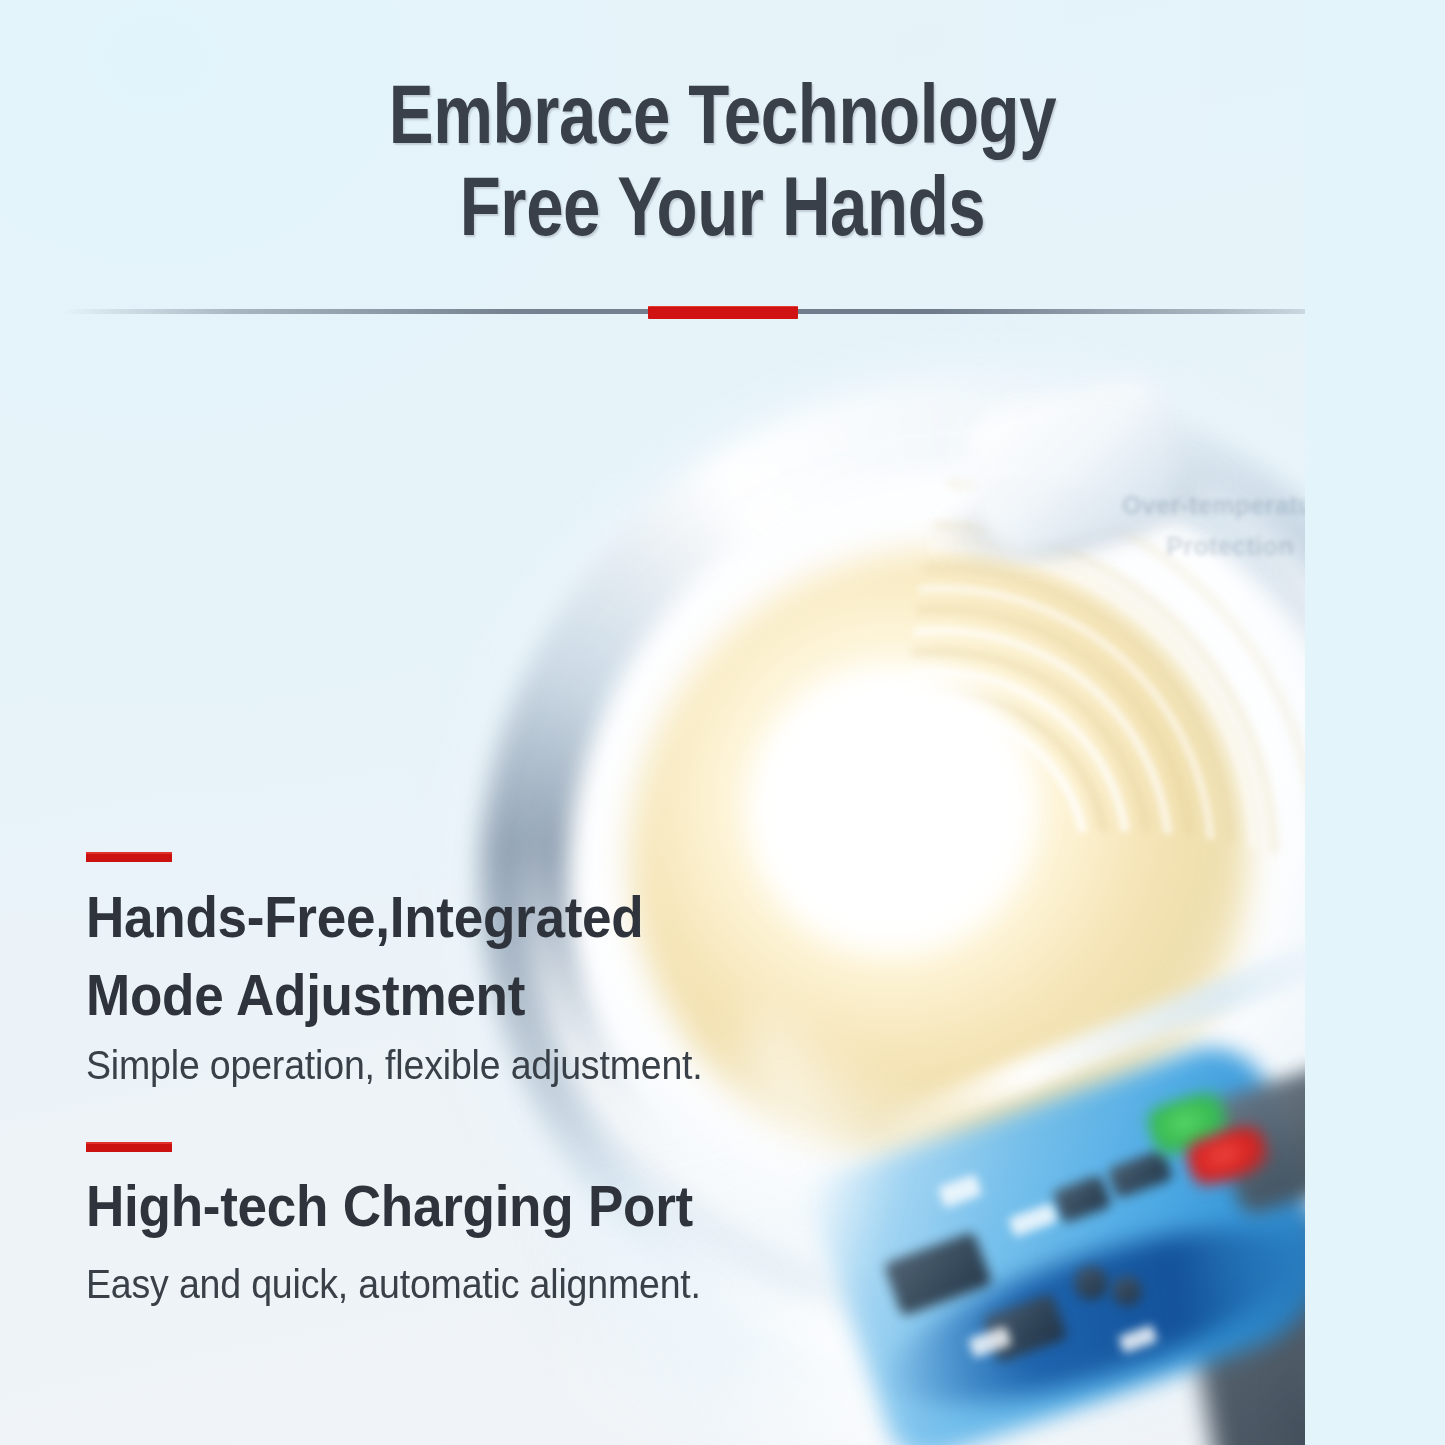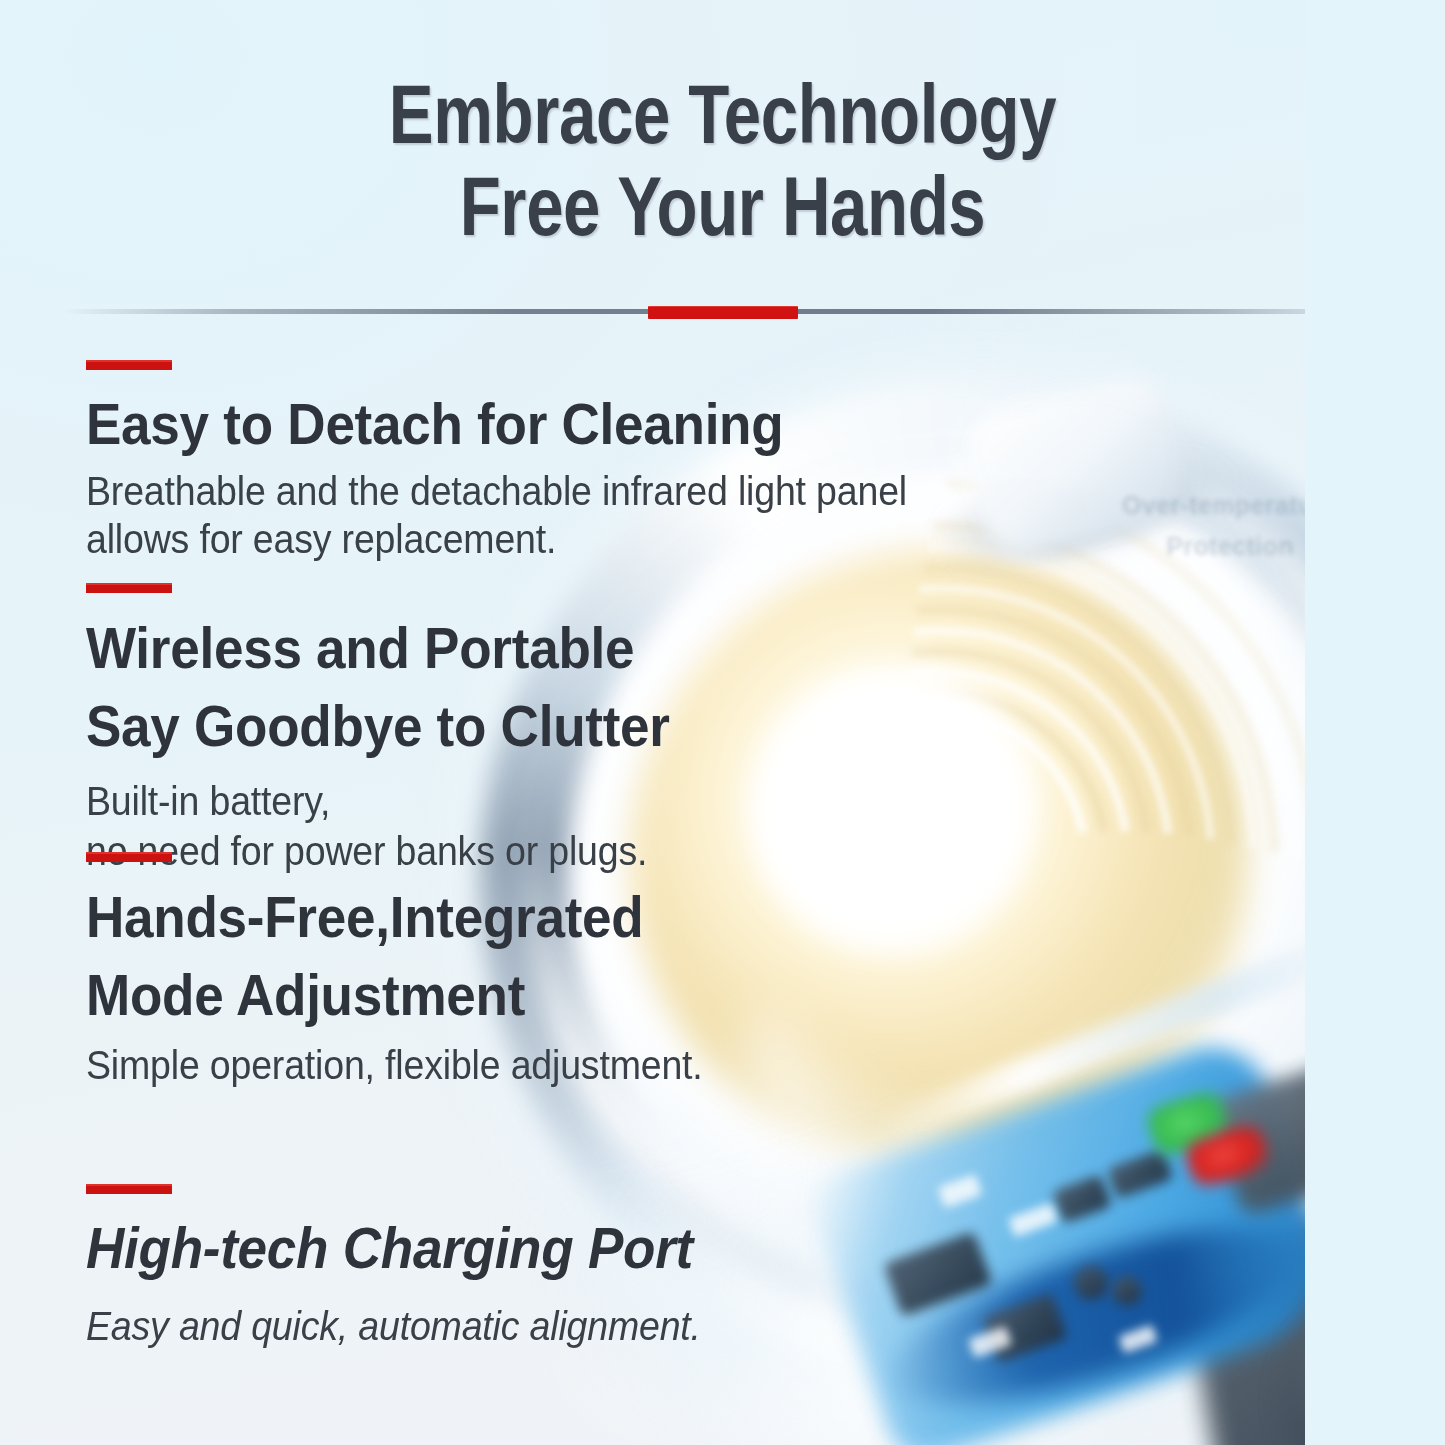--- a/index.html
+++ b/index.html
@@ -291,21 +291,21 @@
     letter-spacing:-0.2px;
     margin-top:7px;
     transform:scaleX(.915);
     transform-origin:0 50%;
     white-space:pre-line;
   }
 
   #f1 { top:360px; }
   #f2 { top:583px; }
   #f3 { top:852px; }
-  #f4 { top:1184px;font-style:italic; }
+  #f4 { top:1142px; }
   #f2 .fh, #f3 .fh { line-height:1.35; }
   #f2 .fb { margin-top:10px; line-height:1.22; }
   #f4 .fb { margin-top:18px; }
 </style>
 </head>
 <body>
 
 <div id="stage">
 
   <div id="photo">
@@ -367,34 +367,21 @@
   <div id="content">
 
     <h1 id="title">Embrace Technology
 Free Your Hands</h1>
 
     <div id="divider">
       <div class="line"></div>
       <div class="redchip"></div>
     </div>
 
-    <div class="feature" id="f1">
-      <div class="bar"></div>
-      <div class="fh">Easy to Detach for Cleaning</div>
-      <div class="fb">Breathable and the detachable infrared light panel
-allows for easy replacement.</div>
-    </div>
-
-    <div class="feature" id="f2">
-      <div class="bar"></div>
-      <div class="fh">Wireless and Portable
-Say Goodbye to Clutter</div>
-      <div class="fb">Built-in battery,
-no need for power banks or plugs.</div>
-    </div>
+
 
     <div class="feature" id="f3">
       <div class="bar"></div>
       <div class="fh">Hands-Free,Integrated
 Mode Adjustment</div>
       <div class="fb">Simple operation, flexible adjustment.</div>
     </div>
 
     <div class="feature" id="f4">
       <div class="bar"></div>

